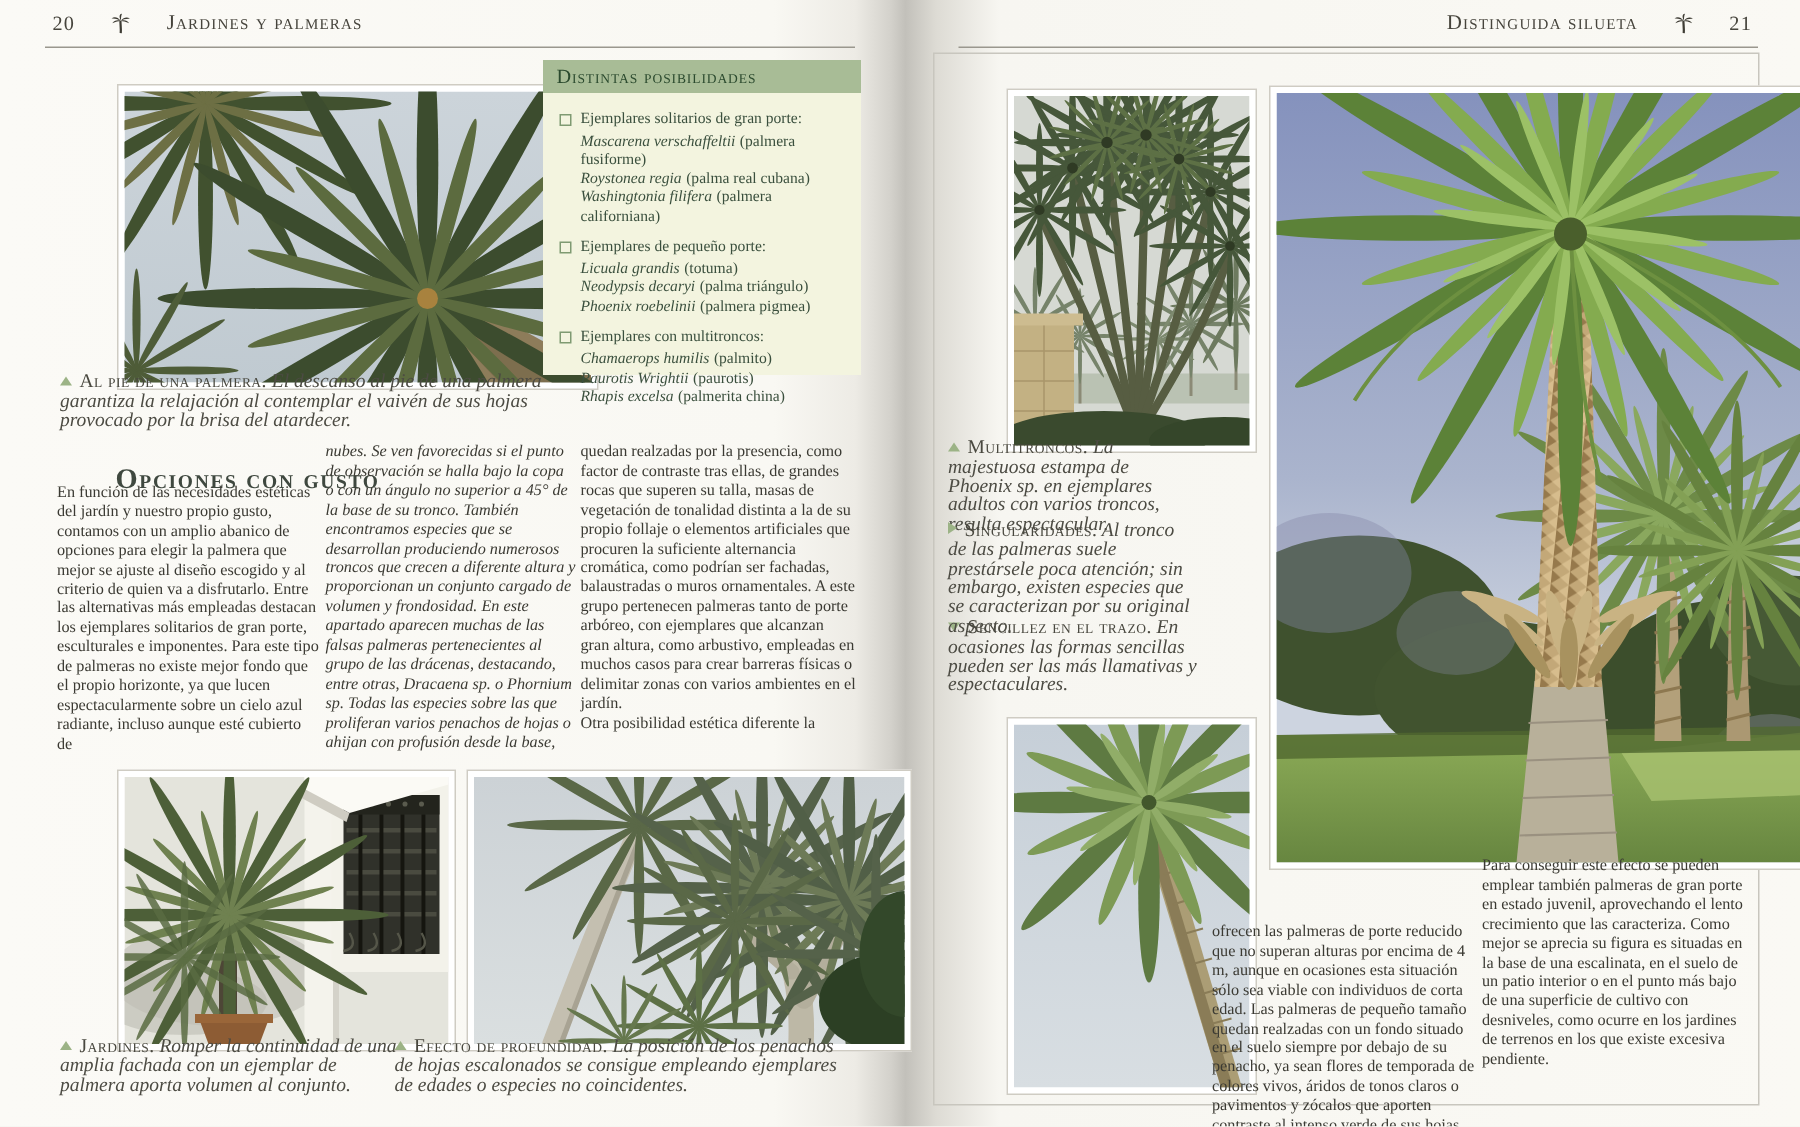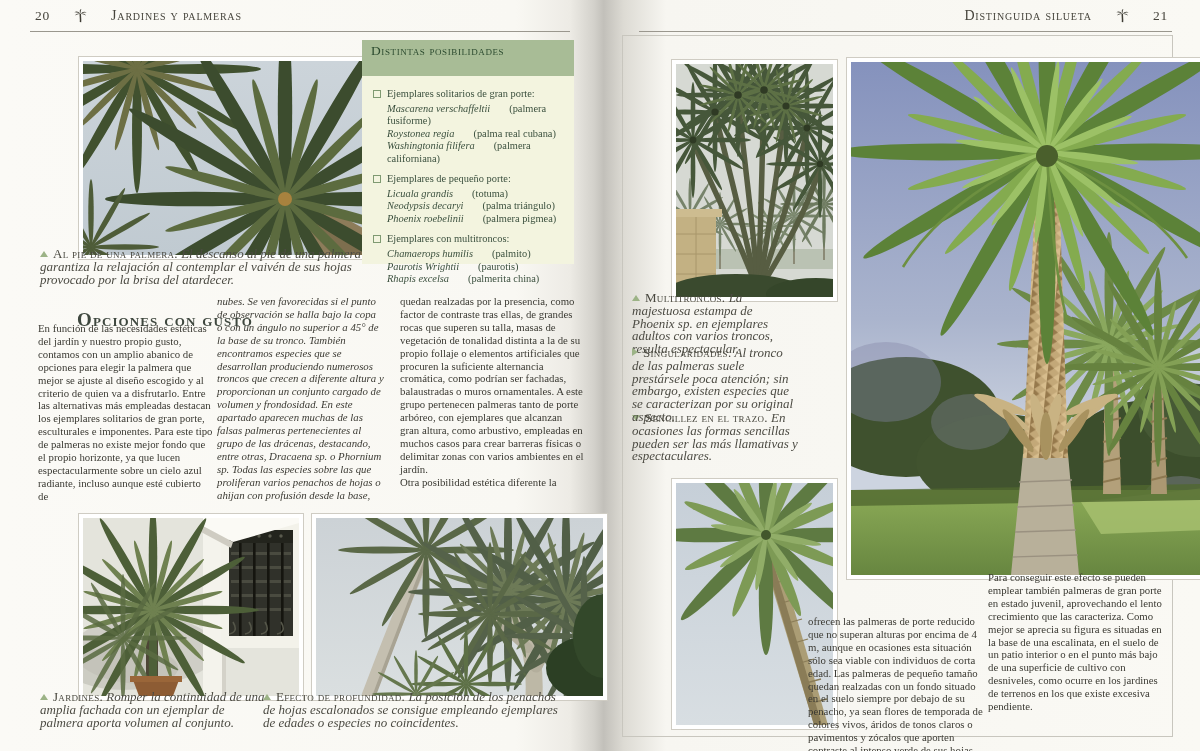--- a/index.html
+++ b/index.html
@@ -55,38 +55,38 @@
   .cap-a{left:40px;top:248px;width:322px;}
   .cap-b{left:40px;top:691px;width:228px;}
   .cap-c{left:263px;top:691px;width:296px;}
   .cap-d{left:632px;top:292px;width:166px;}
   .cap-e{left:632px;top:347px;width:166px;}
   .cap-f{left:632px;top:412px;width:166px;}
 
   
   .gbox{position:absolute;left:362px;top:40px;width:212px;height:229px;box-sizing:border-box;}
   .gbox-band{background:#a8bc96;color:#2b4a2e;font-variant:small-caps;
-    font-size:13.5px;letter-spacing:.6px;padding:3px 6px 17px 9px;}
+    font-size:13.5px;letter-spacing:.6px;padding:3px 6px 3px 9px;}
   .gbox-body{background:#f3f4df;padding:12px 8px 10px 11px;height:188px;box-sizing:border-box;}
   .bx-sec{margin-bottom:8px;}
   .bx-head{font-size:10.4px;color:#3a4f3d;margin-bottom:4px;display:flex;align-items:center;}
   .chk{display:inline-block;width:6px;height:6px;border:1px solid #7f9a72;
     margin-right:6px;flex:0 0 auto;}
   .bx-items{margin-left:14px;}
   .bx-item{font-size:10.4px;line-height:12.4px;color:#3a4f3d;}
-  .sp{font-style:italic;margin-right:19px;}
+  .sp{font-style:italic;margin-right:3px;}
 
   
   .art-head{position:absolute;left:38px;top:293px;font-variant:small-caps;
     font-size:19px;letter-spacing:1.1px;color:#3f483f;margin-left:39px;}
   .bodytxt{position:absolute;margin:0;font-size:10.8px;line-height:12.9px;
     color:#3b3a33;white-space:pre-line;}
   .col-l1{left:38px;top:322px;width:175px;}
   .col-l2{left:217px;top:295px;width:167px;font-style:italic;}
-  .col-l3{left:387px;top:295px;width:184px;margin-left:13px;}
+  .col-l3{left:387px;top:295px;width:184px;}
   .col-r1{left:808px;top:571px;width:175px;margin-top:44px;}
   .col-r2{left:988px;top:571px;width:181px;}
 </style>
 </head>
 <body>
 
 <svg width="0" height="0" style="position:absolute" aria-hidden="true">
   <defs>
     <g id="star12">
       <ellipse transform="rotate(0)" cx="10" cy="0" rx="10" ry="0.8"></ellipse>

